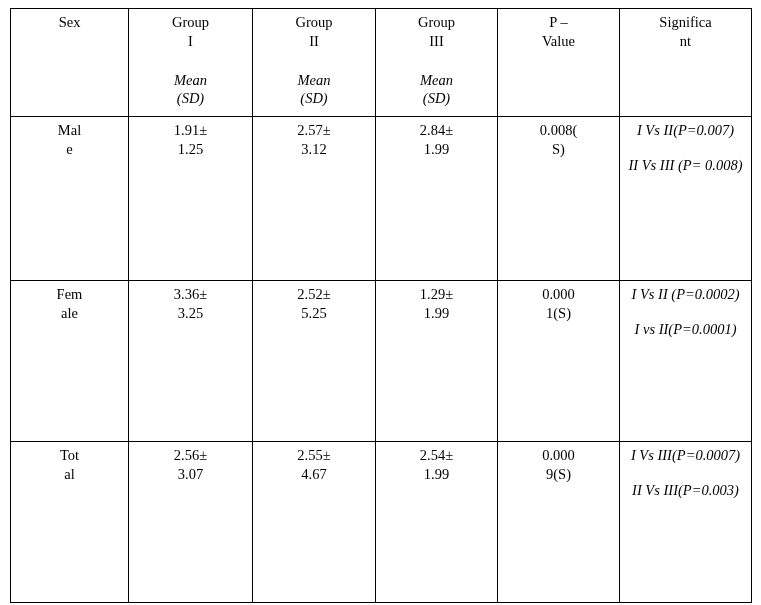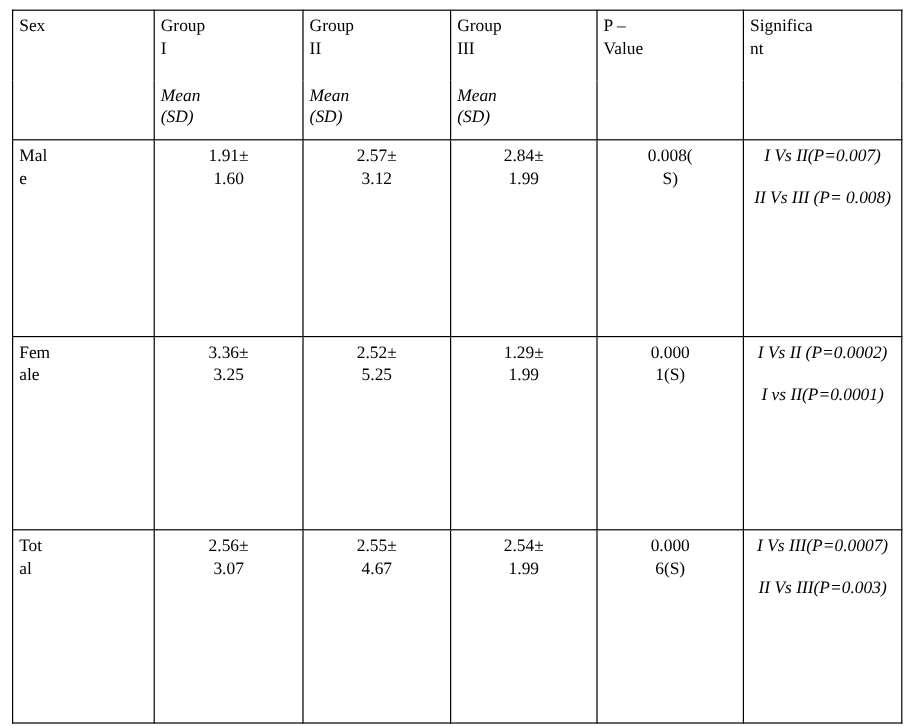--- a/index.html
+++ b/index.html
@@ -27,20 +27,21 @@
     margin: 0;
   }
   table.data-table td,
   table.data-table th {
     border: 1px solid #000000;
     vertical-align: top;
     padding: 4px 5px;
     font-weight: normal;
     font-size: 14.5px;
     line-height: 1.28;
+    text-align: center;
   }
   
   col.c-sex   { width: 118px; }
   col.c-g1    { width: 124px; }
   col.c-g2    { width: 123px; }
   col.c-g3    { width: 122px; }
   col.c-p     { width: 122px; }
   col.c-sig   { width: 132px; }
 
   
@@ -133,21 +134,21 @@
     </thead>
     <tbody>
 
       <tr class="row-male">
         <td class="cell-top">
           <div>Mal</div>
           <div>e</div>
         </td>
         <td class="cell-top val-cell">
           <div>1.91±</div>
-          <div>1.60</div>
+          <div>1.25</div>
         </td>
         <td class="cell-top val-cell">
           <div>2.57±</div>
           <div>3.12</div>
         </td>
         <td class="cell-top val-cell">
           <div>2.84±</div>
           <div>1.99</div>
         </td>
         <td class="cell-top val-cell">
@@ -199,21 +200,21 @@
         <td class="cell-top val-cell">
           <div>2.55±</div>
           <div>4.67</div>
         </td>
         <td class="cell-top val-cell">
           <div>2.54±</div>
           <div>1.99</div>
         </td>
         <td class="cell-top val-cell">
           <div>0.000</div>
-          <div>6(S)</div>
+          <div>9(S)</div>
         </td>
         <td class="cell-top sig-cell">
           <p>I Vs III(P=0.0007)</p>
           <p>II Vs III(P=0.003)</p>
         </td>
       </tr>
 
     </tbody>
   </table>
 </div>

